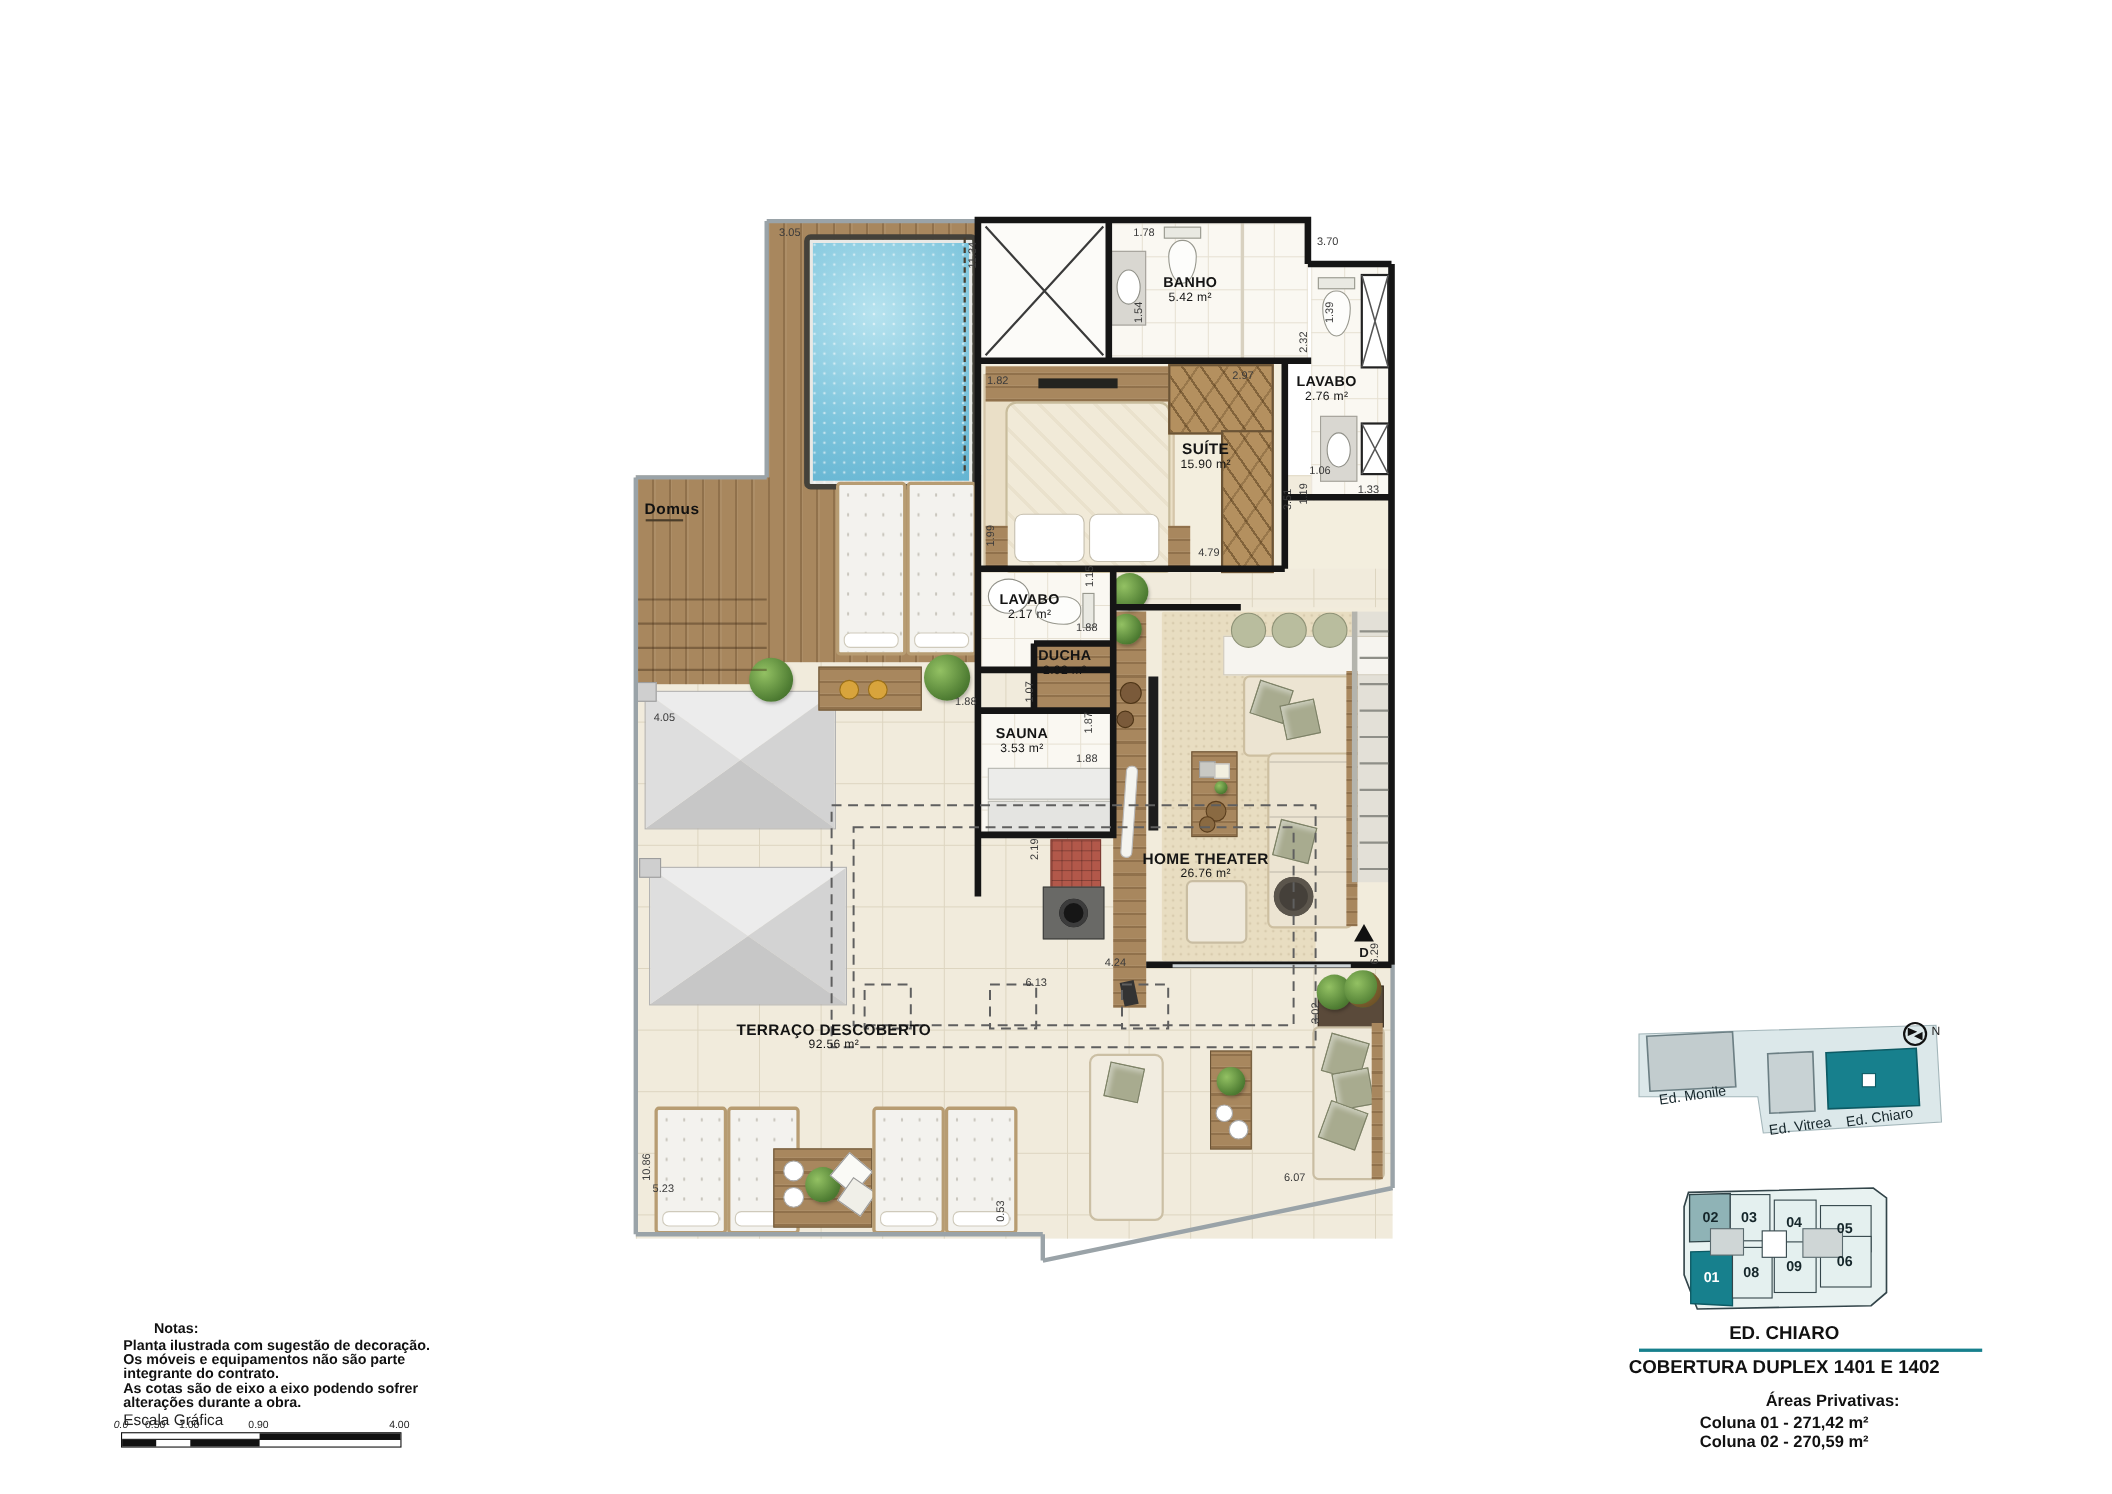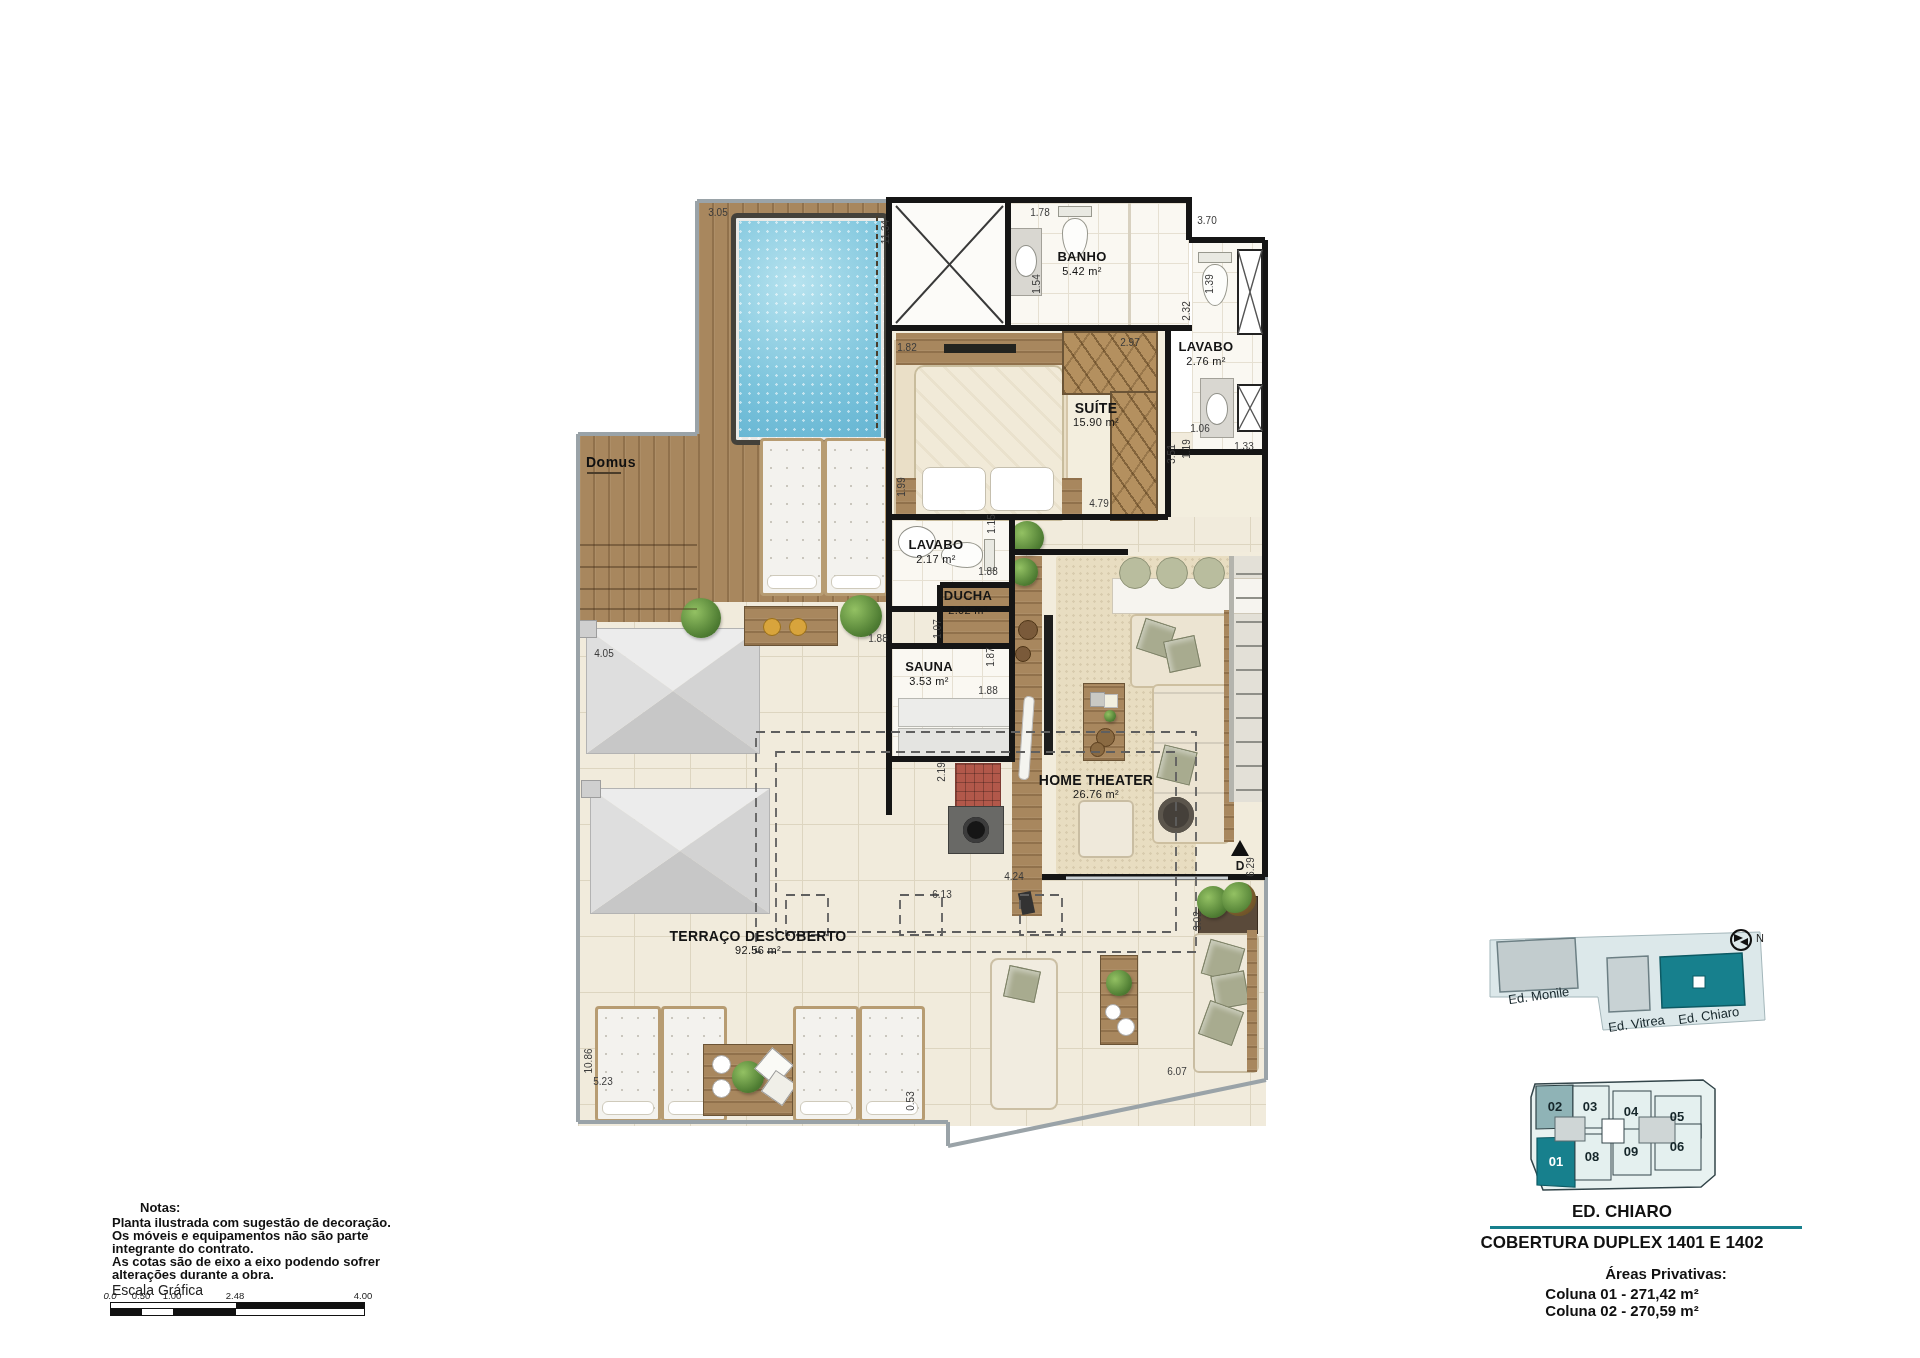--- a/index.html
+++ b/index.html
@@ -352,21 +352,21 @@
   <div class="note-line" style="left:112px;top:1228px;">Os móveis e equipamentos não são parte</div>
   <div class="note-line" style="left:112px;top:1241px;">integrante do contrato.</div>
   <div class="note-line" style="left:112px;top:1254px;">As cotas são de eixo a eixo podendo sofrer</div>
   <div class="note-line" style="left:112px;top:1267px;">alterações durante a obra.</div>
 
   <div class="abs" style="left:112px;top:1282px;font-size:14px;color:#222;">Escala Gráfica</div>
   <div class="abs" style="left:110px;top:1290px;width:260px;height:28px;">
     <span class="tickl" style="left:0px;top:0;font-style:italic;">0.0</span>
     <span class="tickl" style="left:31px;top:0;">0.50</span>
     <span class="tickl" style="left:62px;top:0;">1.00</span>
-    <span class="tickl" style="left:125px;top:0;">2.48</span>
+    <span class="tickl" style="left:125px;top:0;">0.90</span>
     <span class="tickl" style="left:253px;top:0;">4.00</span>
     <div class="abs" style="left:0;top:12px;width:253px;height:12px;border:1px solid #111;background:#fff;">
       <div class="abs" style="left:125px;top:0;width:128px;height:6px;background:#111;"></div>
       <div class="abs" style="left:0;top:6px;width:31px;height:6px;background:#111;"></div>
       <div class="abs" style="left:62px;top:6px;width:63px;height:6px;background:#111;"></div>
       <div class="abs" style="left:0;top:5px;width:253px;height:1px;background:#111;"></div>
     </div>
   </div>
 
   <svg class="abs" style="left:1480px;top:918px;" width="300" height="120" viewBox="0 0 300 120">

